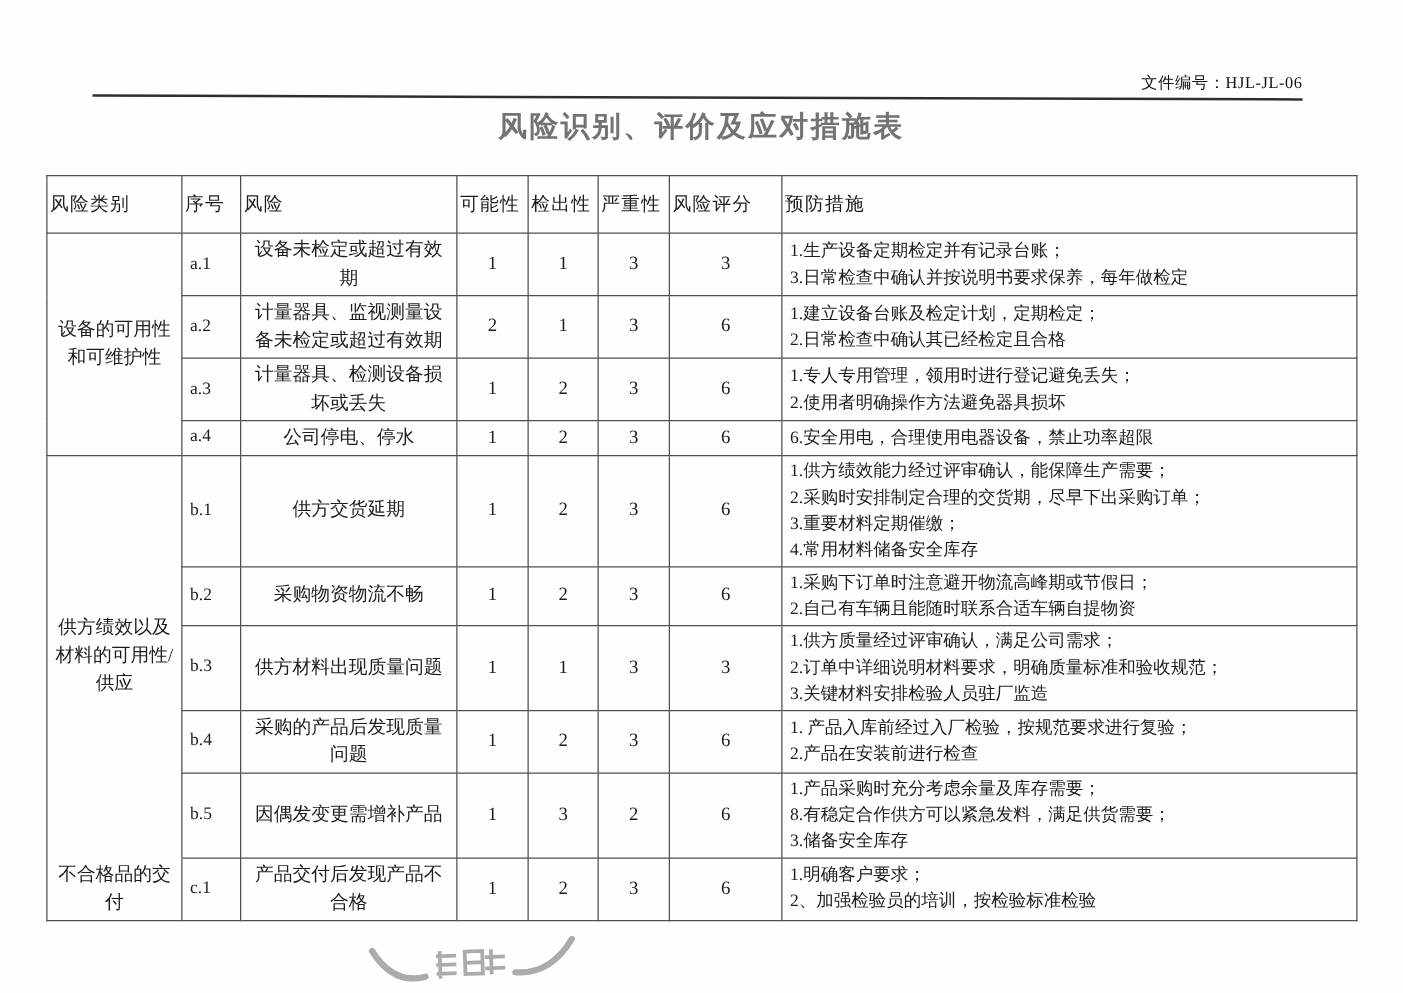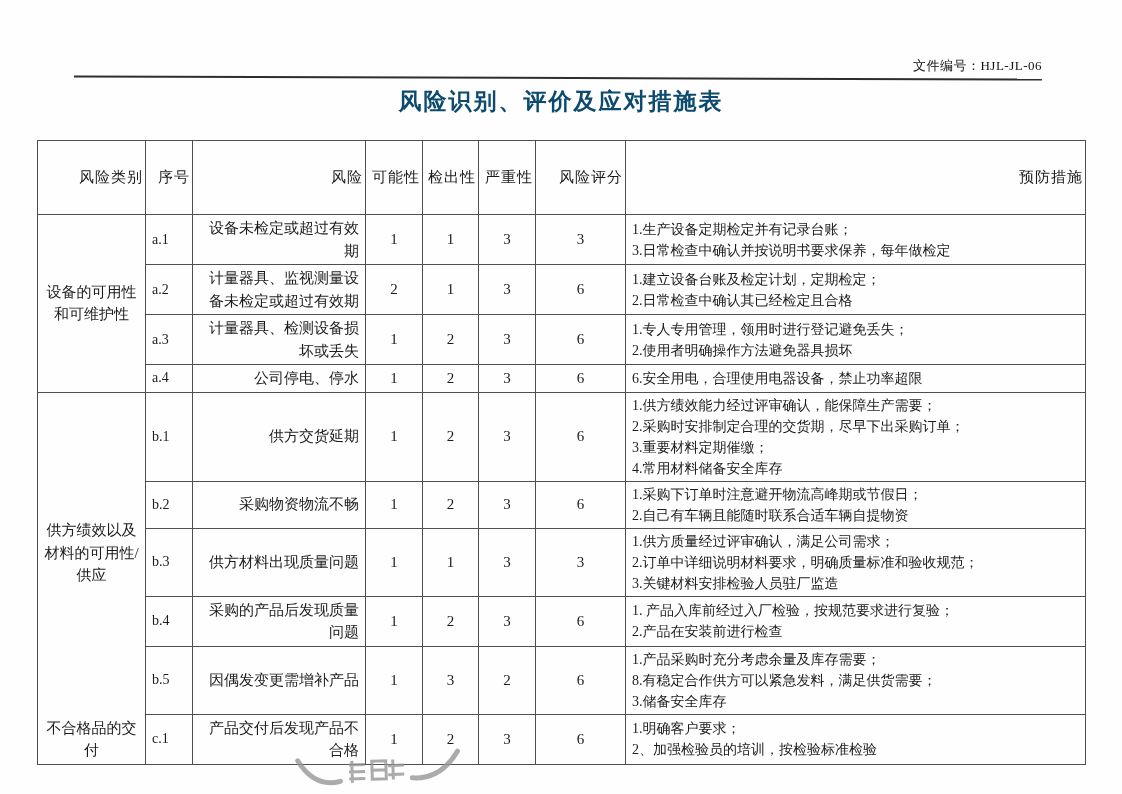--- a/index.html
+++ b/index.html
@@ -13,44 +13,44 @@
     position:absolute;top:57px;right:80px;
     font-size:13px;letter-spacing:.5px;color:#111;
   }
   .head-rule{
     position:absolute;left:74px;right:80px;top:77px;height:2px;
     background:#2e2e2e;transform:rotate(.18deg);
   }
   .page-title{
     position:absolute;top:86px;left:0;width:100%;
     text-align:center;font-size:23px;font-weight:bold;
-    letter-spacing:2px;color:#0c4a6e;
+    letter-spacing:2px;color:#737373;
   }
   .table-wrap{position:absolute;left:37px;top:140px;width:1048px;}
   table.risk{
     border-collapse:collapse;table-layout:fixed;width:1048px;
     font-size:14px;color:#1c1c1c;
   }
   table.risk th, table.risk td{
     border:1px solid #4f4f4f;
     padding:2px 6px;
     vertical-align:middle;
     overflow:hidden;
   }
   table.risk th{
-    font-weight:normal;font-size:15px;text-align:right;
-    padding:27px 2px;letter-spacing:1px;
+    font-weight:normal;font-size:15px;text-align:left;
+    padding:13px 2px;letter-spacing:1px;
   }
   td.cat-cell{
     text-align:center;font-size:15px;line-height:1.5;padding:2px 5px;
   }
   td.cat-cell.no-bottom{border-bottom:1px solid transparent;}
   td.cat-cell.no-top{border-top:1px solid transparent;}
   td.id-cell{text-align:left;font-size:14px;padding-left:8px;}
-  td.risk-cell{text-align:right;font-size:15px;line-height:1.5;padding-left:9px;}
+  td.risk-cell{text-align:center;font-size:15px;line-height:1.5;padding-left:9px;}
   td.num-cell{text-align:center;font-size:15px;}
   td.measures-cell{text-align:left;padding:3px 8px;}
   .measure-line{line-height:1.5;font-size:14px;white-space:nowrap;}
   .stamp{
     position:absolute;left:292px;top:746px;width:172px;height:46px;
     opacity:.8;transform:rotate(-2deg);
   }
 </style>
 </head>
 <body>

